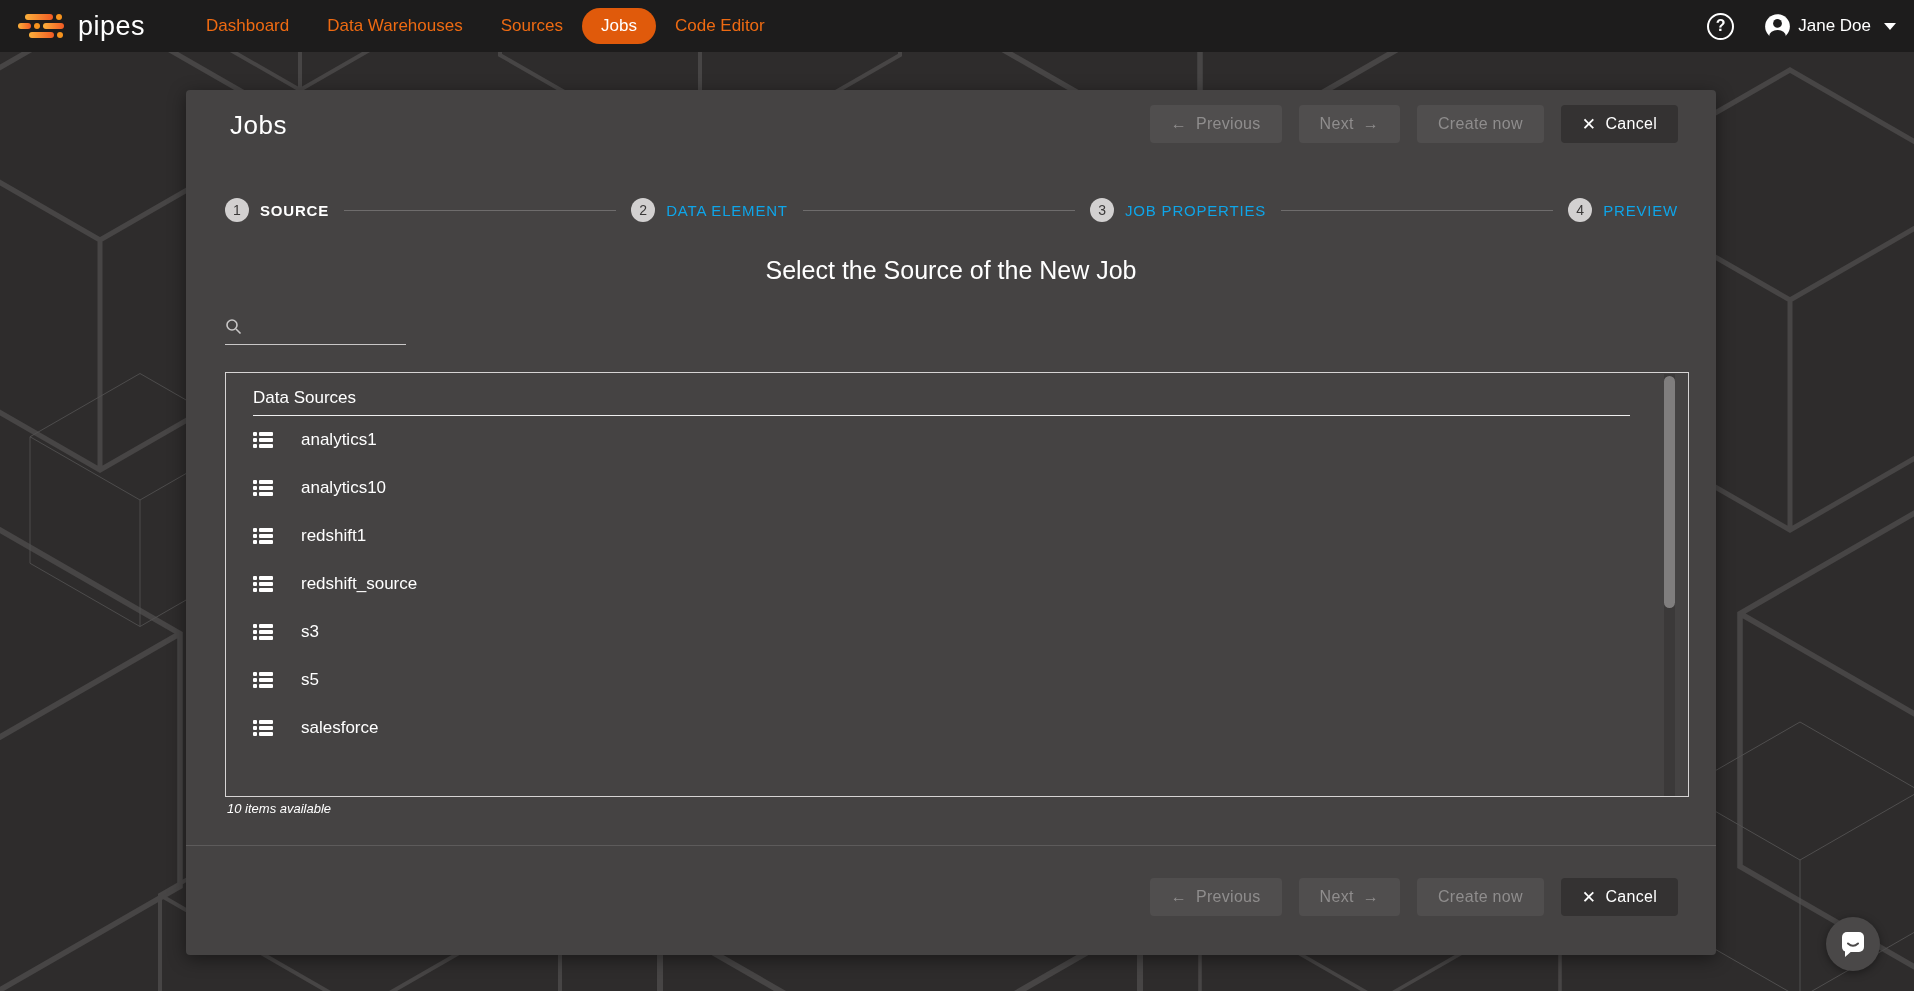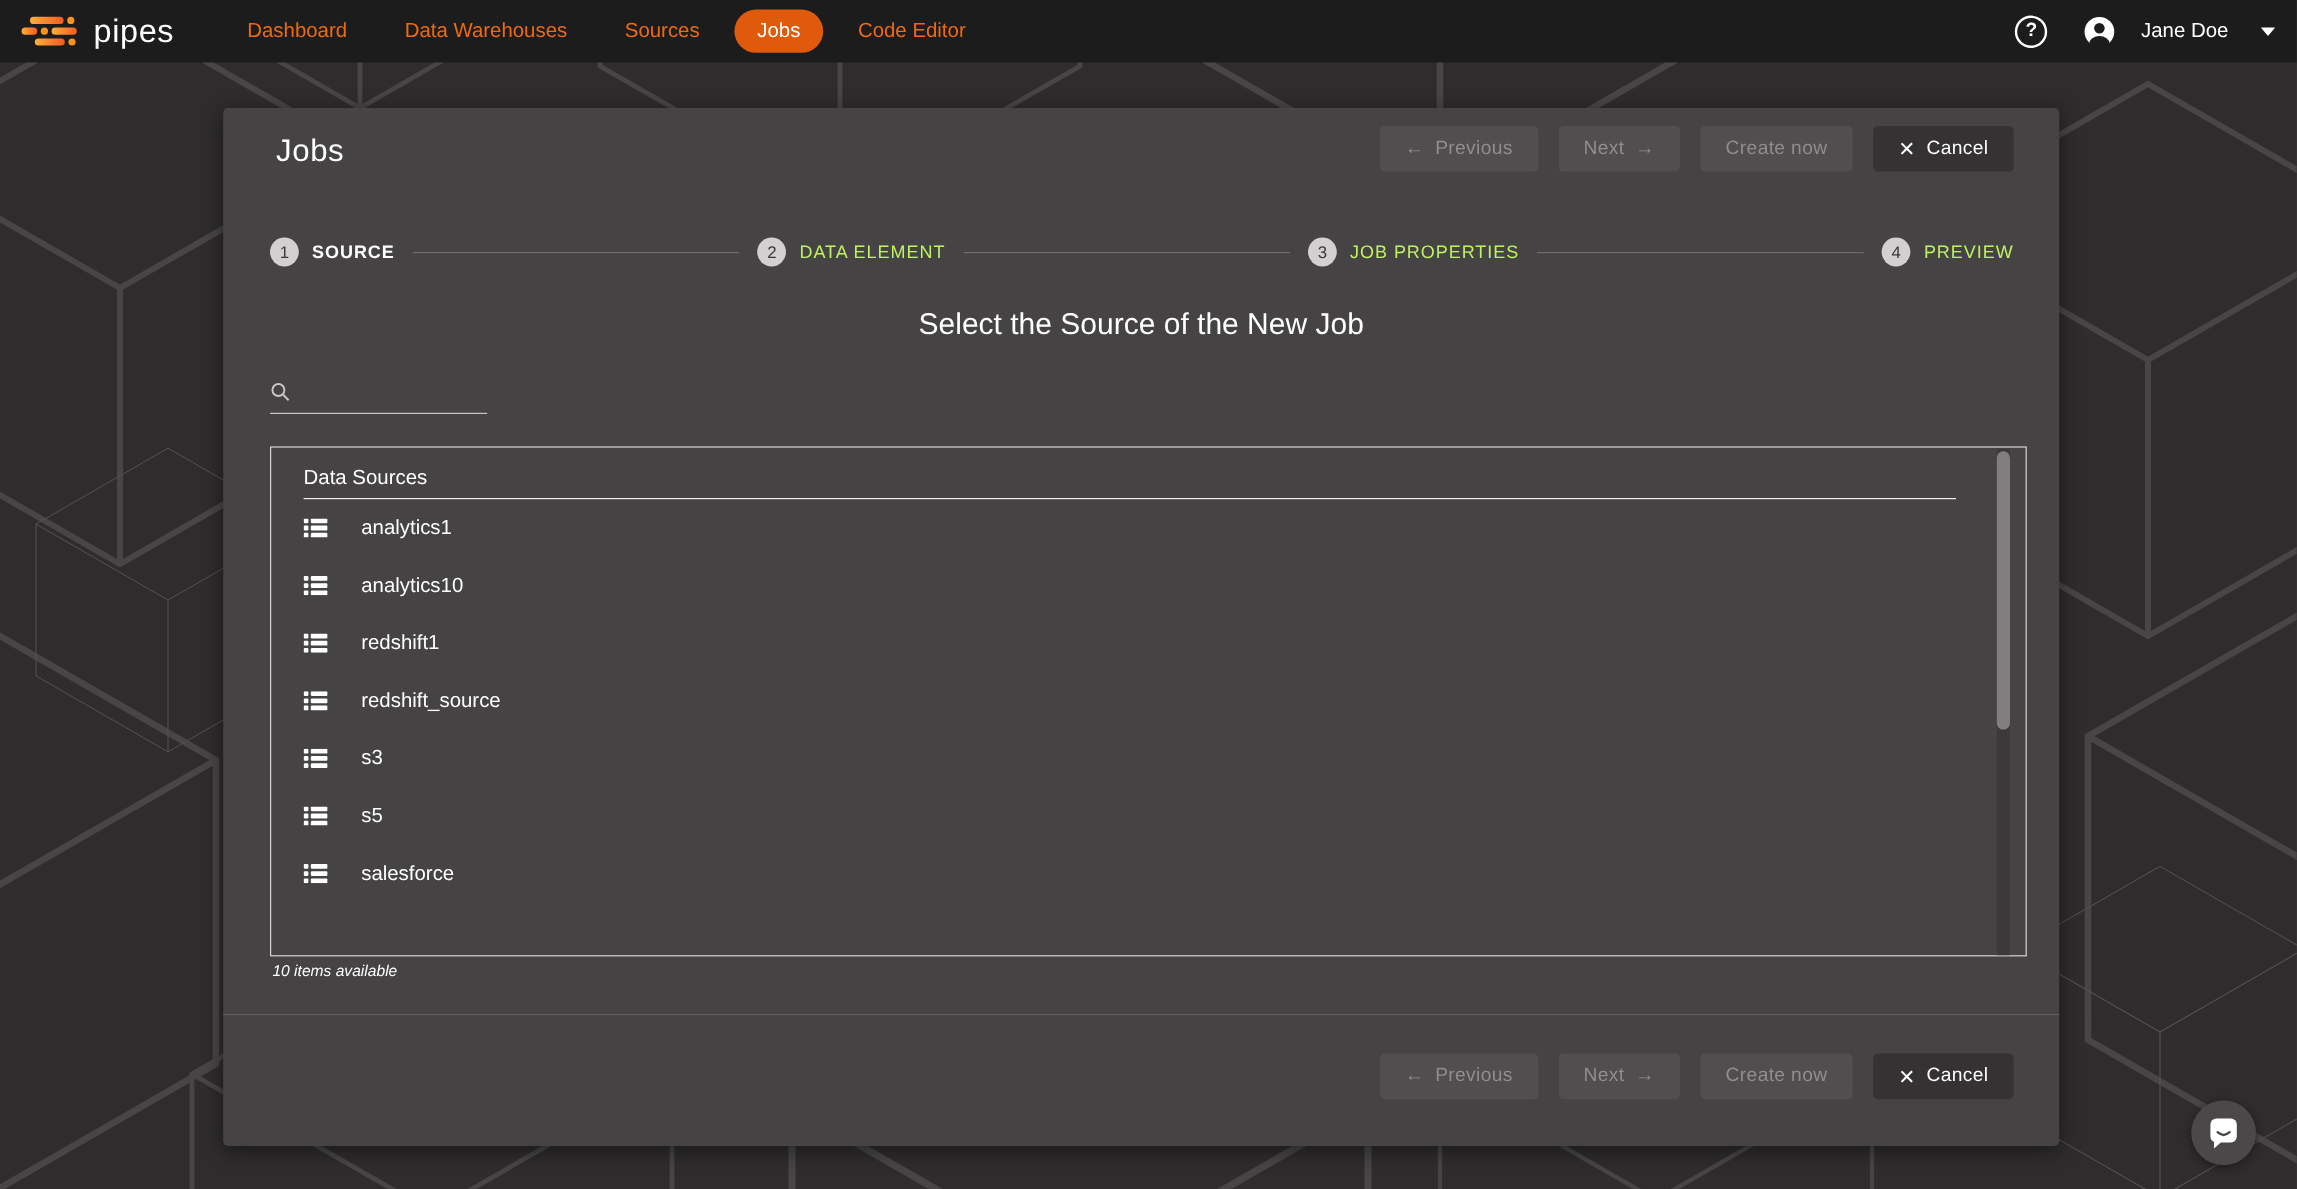--- a/index.html
+++ b/index.html
@@ -20,34 +20,34 @@
     background:#1d1c1c; z-index:5;
     display:flex; align-items:center; padding:0 18px;
   }
   .brand { display:flex; align-items:center; gap:14px; margin-right:42px; cursor:pointer; }
   .logo { display:flex; flex-direction:column; gap:3px; }
   .lrow { display:flex; gap:3px; align-items:center; }
   .lbar { height:6px; border-radius:3px; background:linear-gradient(90deg,#fbb03b,#f15a24); }
   .ldot { width:6px; height:6px; border-radius:50%; background:#f7931e; }
   .brand-name { color:#fff; font-size:27px; font-weight:500; letter-spacing:.5px; }
 
-  .nav-links { display:flex; align-items:center; gap:10px; }
+  .nav-links { display:flex; align-items:center; }
   .nav-link {
     color:#ee6a12; font-size:17px; text-decoration:none;
     padding:8px 19px; border-radius:19px; white-space:nowrap;
   }
   .nav-link.active { background:#e05a0b; color:#fff; }
 
   .nav-right { margin-left:auto; display:flex; align-items:center; gap:30px; }
   .help-btn {
     width:27px; height:27px; border:2px solid #fff; border-radius:50%;
     display:flex; align-items:center; justify-content:center;
     color:#fff; font-size:16px; font-weight:bold; cursor:pointer;
   }
-  .user-menu { display:flex; align-items:center; gap:21px; cursor:pointer; }
+  .user-menu { display:flex; align-items:center; gap:7px; cursor:pointer; }
   .user-name { color:#fff; font-size:17px; }
   .caret {
     width:0; height:0; margin-left:6px;
     border-left:6px solid transparent; border-right:6px solid transparent;
     border-top:7px solid #fff;
   }
 
   
   .panel {
     position:absolute; left:186px; top:90px; width:1530px; height:865px;
@@ -76,21 +76,21 @@
     position:absolute; left:39px; right:38px; top:108px;
     display:flex; align-items:center;
   }
   .step { display:flex; align-items:center; gap:11px; }
   .step-circle {
     width:24px; height:24px; border-radius:50%;
     background:#d2d0d0; color:#3a3838;
     display:flex; align-items:center; justify-content:center;
     font-size:14px; flex:none;
   }
-  .step-label { font-size:15px; letter-spacing:.8px; color:#bef264; white-space:nowrap; }
+  .step-label { font-size:15px; letter-spacing:.8px; color:#0ea5e9; white-space:nowrap; }
   .step.active .step-label { color:#fff; font-weight:bold; }
   .step-line { flex:1; height:1px; background:#6e6c6c; margin:0 15px; }
 
   
   .select-heading {
     position:absolute; top:166px; left:0; right:0; text-align:center;
     font-size:25px; font-weight:400; color:#fff;
   }
   .search {
     position:absolute; left:39px; top:228px; width:181px;

